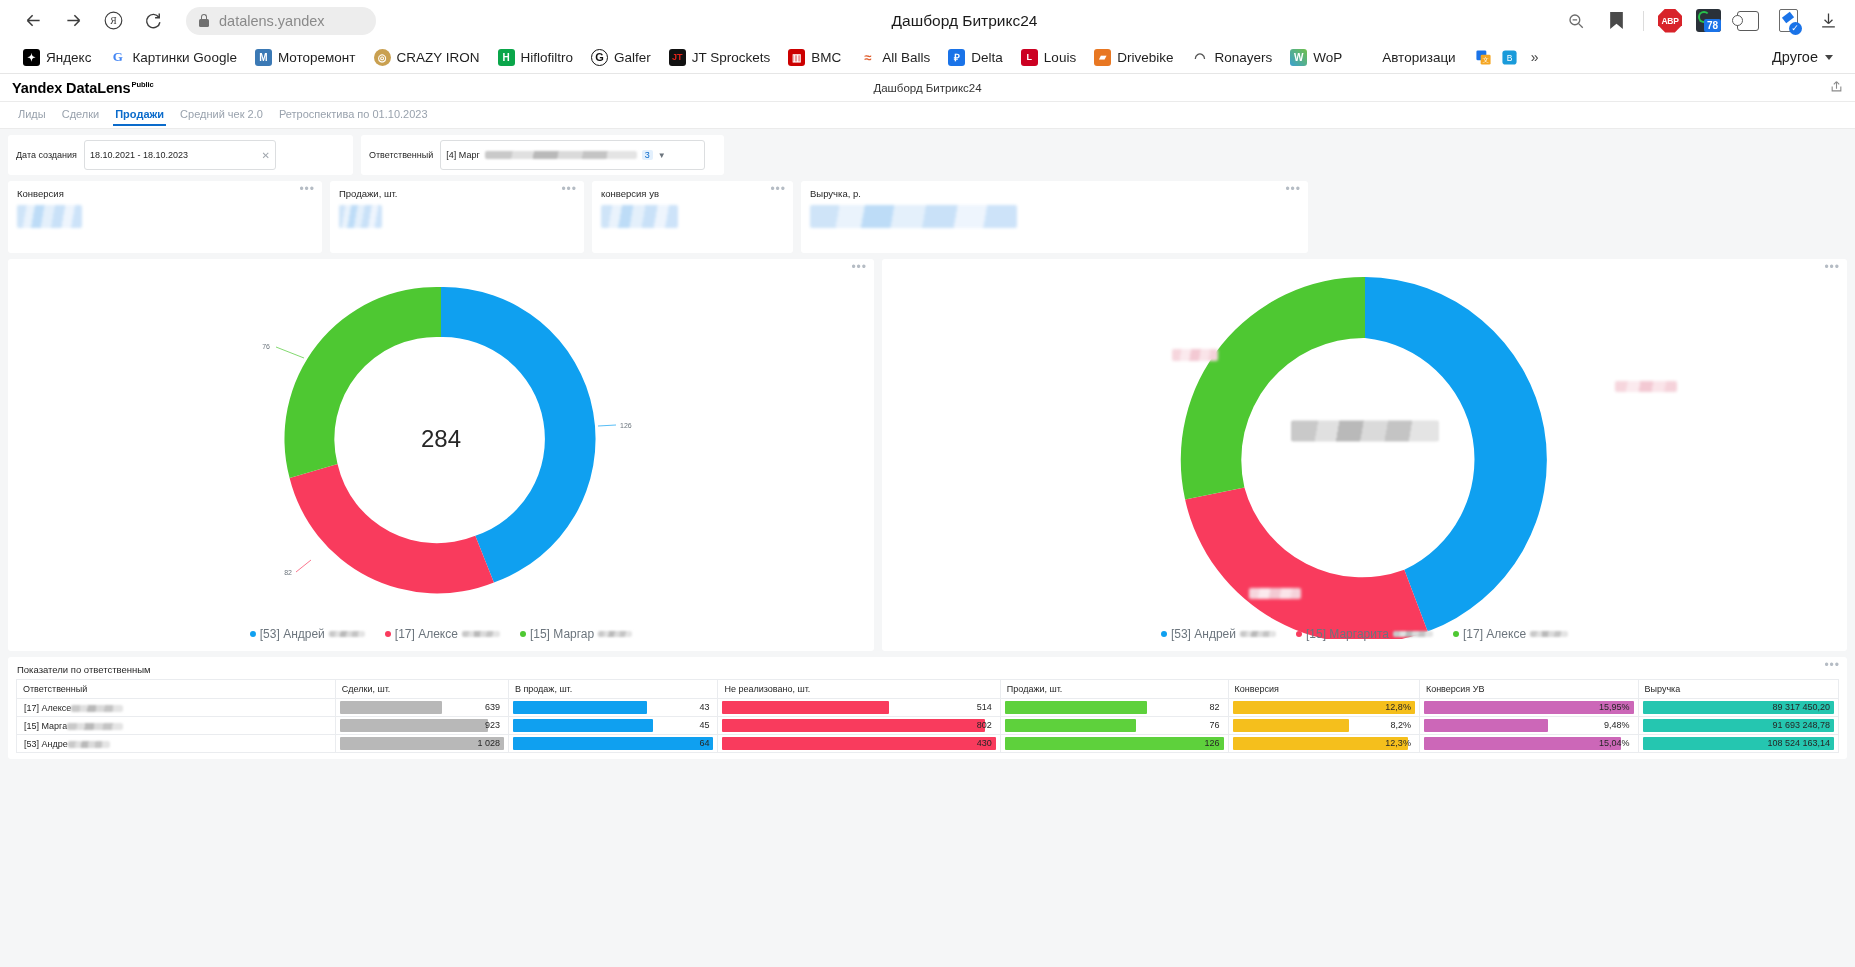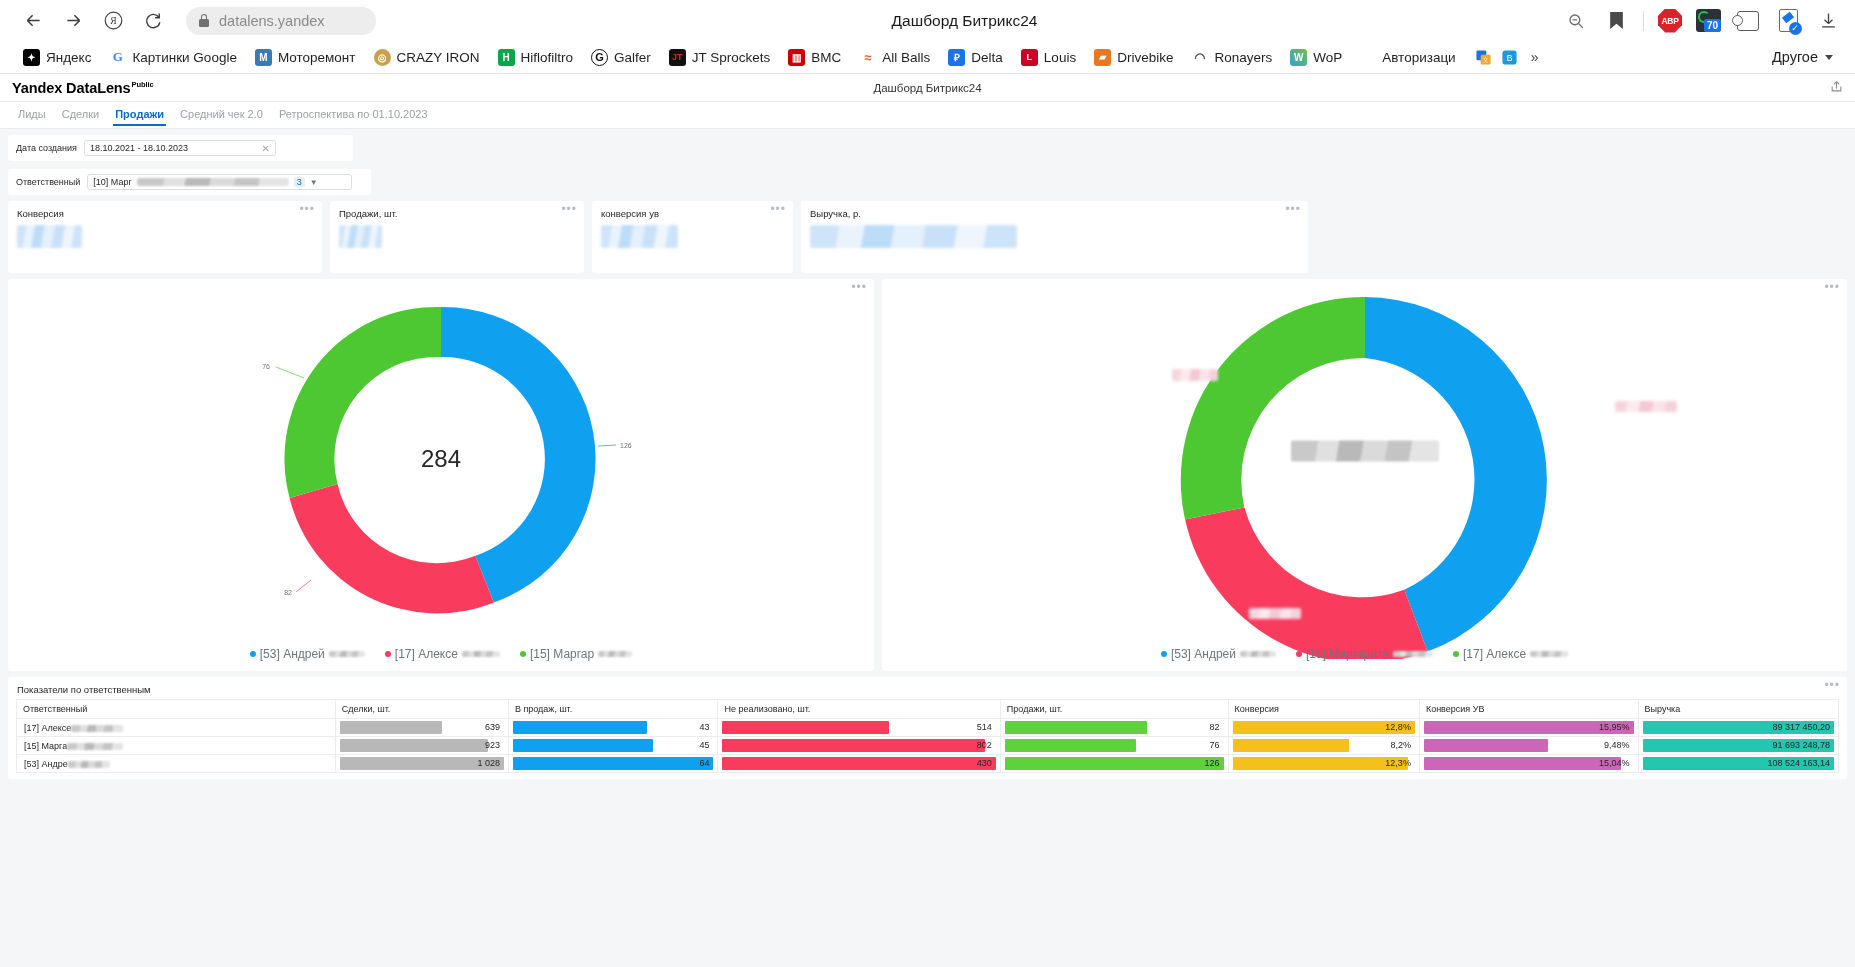--- a/index.html
+++ b/index.html
@@ -93,25 +93,25 @@
 
   
   .canvas { background:#f5f6f7; padding:6px 8px 8px; height:calc(967px - 41px - 33px - 28px - 27px); overflow:hidden; }
   .row { display:flex; gap:8px; }
 
   .widget { background:#fff; border-radius:3px; position:relative; }
   .dots { position:absolute; top:4px; right:7px; color:#b5bcc4; font-size:12px; letter-spacing:1px; cursor:pointer; line-height:8px;}
   .w-title { font-size:9.5px; color:#262626; padding:7px 9px 0; }
 
   
-  .filterbar { display:flex; gap:8px; margin-bottom:6px;flex-direction:column; }
+  .filterbar { display:flex; gap:8px; margin-bottom:6px; }
   .filter-w { background:#fff; border-radius:3px; padding:5px 8px; display:flex; align-items:center; gap:7px;}
   .f-label { font-size:9px; color:#262626; white-space:nowrap; }
   .f-input {
-    border:1px solid #dcdee0; border-radius:3px; height:16px; display:flex; align-items:center;
+    border:1px solid #dcdee0; border-radius:3px; height:30px; display:flex; align-items:center;
     padding:0 5px; gap:5px; font-size:9px; color:#262626; background:#fff; cursor:text;
   }
   .f-clear { margin-left:auto; color:#a0a6ad; font-size:10px; cursor:pointer; }
   .f-count { background:#e3f0fd; color:#0b6bcb; border-radius:2px; padding:0 3px; font-size:9px;}
   .f-chev { color:#6c757d; font-size:8px; cursor:pointer;}
 
   
   .blur { background:linear-gradient(100deg,#cfe4f8 0 14%,#eaf3fc 14% 26%,#bddcf7 26% 40%,#e4f0fb 40% 55%,#c9e1f8 55% 70%,#eef5fd 70% 84%,#cde3f9 84% 100%);
           filter:blur(1.6px); border-radius:2px; display:inline-block; }
   .blur-txt { background:linear-gradient(100deg,#c9c9c9 0 18%,#e0e0e0 18% 32%,#b9b9b9 32% 48%,#dadada 48% 64%,#c4c4c4 64% 80%,#e4e4e4 80% 100%);
@@ -193,21 +193,21 @@
     </div>
     <div class="top-ic">
       <svg width="15" height="19" viewBox="0 0 14 18">
           <path d="M1 1h12v16l-6-5-6 5z" fill="#4a4a4a"></path>
         </svg>
     </div>
     <div class="divider-v"></div>
     <div class="abp">ABP</div>
     <div class="cnt78">
       <span class="g"></span>
-        <span class="n">70</span>
+        <span class="n">78</span>
     </div>
     <div class="top-ic">
         <span class="pinb"></span>
       </div>
     <div class="top-ic">
       <span class="doc-ic">
           <span class="pen"></span>
           <span class="chk">✓</span>
         </span>
     </div>
@@ -326,21 +326,21 @@
     <div class="filter-w" style="width:345px">
       <span class="f-label">Дата создания</span>
       <div class="f-input" style="width:192px">
         <span>18.10.2021 - 18.10.2023</span>
         <span class="f-clear">✕</span>
       </div>
     </div>
     <div class="filter-w" style="width:363px">
       <span class="f-label">Ответственный</span>
       <div class="f-input" style="width:265px">
-        <span>[10] Марг</span>
+        <span>[4] Марг</span>
         <span class="blur-txt" style="width:152px;height:8px"></span>
         <span class="f-count">3</span>
         <span class="f-chev">▼</span>
       </div>
     </div>
   </div>
 
   <div class="row" style="margin-bottom:6px">
     <div class="widget kpi" style="width:314px">
       <div class="dots">•••</div>

